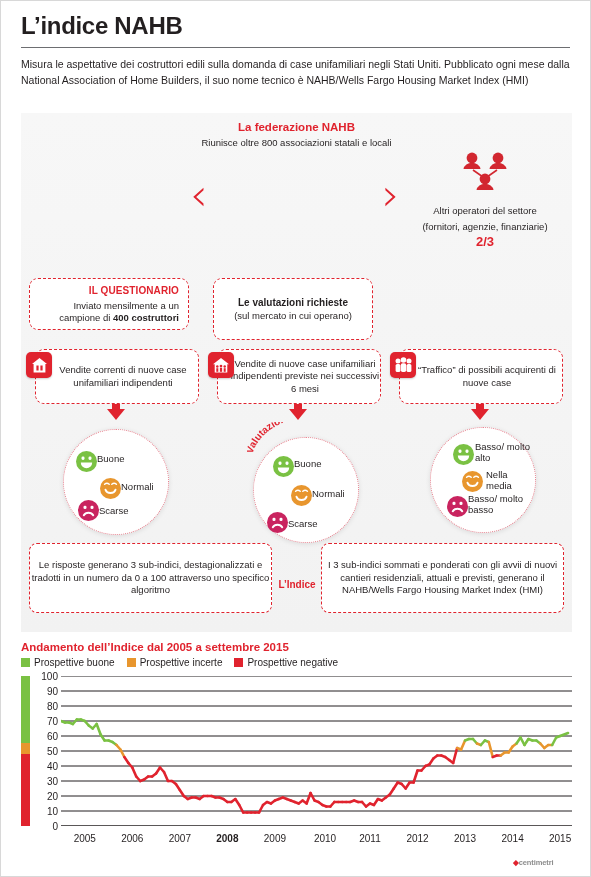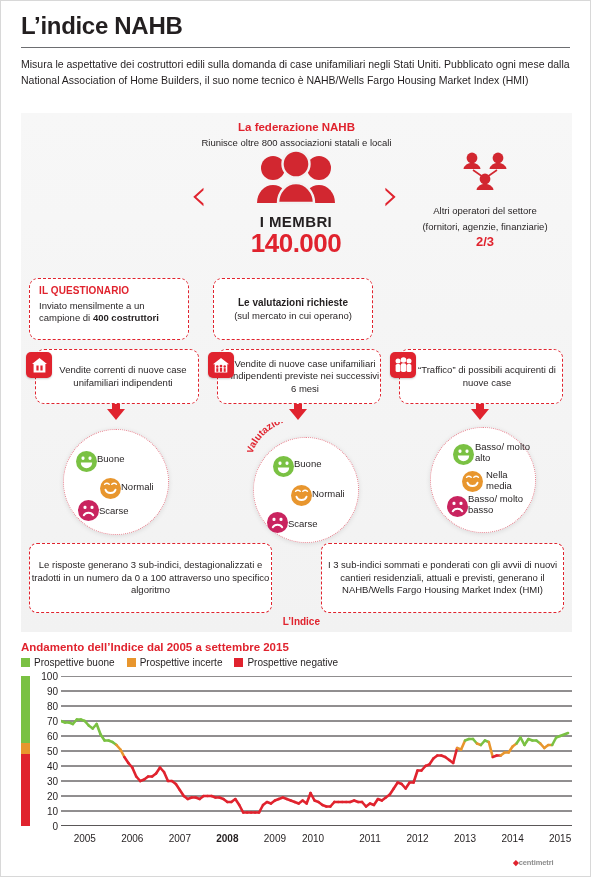--- a/index.html
+++ b/index.html
@@ -57,21 +57,21 @@
   
   .right-block { position: absolute; left: 378px; top: 38px; width: 172px; text-align: center; }
   .right-lab { font-size: 9.5px; line-height: 1.25; margin-top: 4px; }
   .right-frac { font-size: 13px; font-weight: bold; color: #e0232e; margin-top: 1px; }
 
   
   .dbox {
     position: absolute; background: #fff; border: 1.3px dashed #e0232e;
     border-radius: 9px; text-align: center;
   }
-  .qst { left: 8px; top: 165px; width: 160px; height: 62px; text-align: left; padding: 6px 9px; }
+  .qst { left: 8px; top: 165px; width: 160px; height: 52px; text-align: right; padding: 6px 9px; }
   .qst-t { color: #e0232e; font-weight: bold; font-size: 10px; letter-spacing:.1px;}
   .qst-b { font-size: 9.5px; line-height: 1.3; margin-top: 4px; }
   .qst-b b { font-weight: bold; }
 
   .val { left: 192px; top: 165px; width: 160px; height: 62px;
          display:flex; flex-direction:column; align-items:center; justify-content:center; }
   .val-t { font-size: 10px; font-weight: bold; }
   .val-b { font-size: 9.5px; margin-top: 2px; }
 
   .cat { top: 236px; width: 164px; height: 55px;
@@ -108,22 +108,22 @@
   .vp-text { position: absolute; left: 226px; top: 309px; width: 118px; height: 40px; }
   .vp-text svg text { font-size: 10px; font-weight: bold; fill: #e0232e; font-family: "Liberation Sans", sans-serif;}
 
   
   .res { position: absolute; top: 430px; height: 70px; background:#fff;
          border: 1.3px dashed #e0232e; border-radius: 8px;
          display:flex; align-items:center; justify-content:center; text-align:center;}
   .resL { left: 8px; width: 243px; }
   .resR { left: 300px; width: 243px; }
   .res-txt { font-size: 9.5px; line-height: 1.35; }
-  .lindice { position: absolute; left: 253px; top: 466px; width: 46px; text-align:right;
-             font-size: 10px; font-weight: bold; color: #e0232e; margin-top: 37px; }
+  .lindice { position: absolute; left: 253px; top: 466px; width: 46px; text-align:center;
+             font-size: 10px; font-weight: bold; color: #e0232e; }
 
   
   .chart-title { position: absolute; left: 20px; top: 640px; font-size: 11.5px;
                  font-weight: bold; color: #e0232e; }
   .legend { position: absolute; left: 20px; top: 656px; display: flex; gap: 12px; }
   .lg { display: flex; align-items: center; gap: 4px; font-size: 10px; }
   .lg-sw { width: 9px; height: 9px; display:inline-block; }
 
   .chart { position: absolute; left: 20px; top: 672px; width: 551px; height: 190px; }
   .gradbar { position: absolute; left: 0px; top: 3px; width: 9px; height: 150px; }
@@ -149,34 +149,20 @@
 
   <div class="panel">
 
     <div class="fed-title">La federazione NAHB</div>
     <div class="fed-sub">Riunisce oltre 800 associazioni statali e locali</div>
 
 
     <div class="chev l">‹</div>
     <div class="chev r">›</div>
 
-    <div class="members">
-      <span>
-        <svg width="86" height="56" viewBox="0 0 86 56">
-          <circle cx="20" cy="17" r="12" fill="#d22730"></circle>
-          <path d="M4 52 a16 18 0 0 1 32 0 z" fill="#d22730"></path>
-          <circle cx="66" cy="17" r="12" fill="#d22730"></circle>
-          <path d="M50 52 a16 18 0 0 1 32 0 z" fill="#d22730"></path>
-          <circle cx="43" cy="13" r="13.5" fill="#d22730" stroke="#f2f2f2" stroke-width="2.4"></circle>
-          <path d="M25 52 a18 20 0 0 1 36 0 z" fill="#d22730" stroke="#f2f2f2" stroke-width="2.4"></path>
-        </svg>
-      </span>
-      <div class="members-label">I MEMBRI</div>
-      <div class="members-number">140.000</div>
-    </div>
 
     <div class="right-block">
       <span>
         <svg width="52" height="46" viewBox="0 0 52 46">
           <circle cx="13" cy="7" r="5.4" fill="#d22730"></circle>
           <path d="M4.5 18 a8.6 7.4 0 0 1 17 0 z" fill="#d22730"></path>
           <circle cx="39" cy="7" r="5.4" fill="#d22730"></circle>
           <path d="M30.5 18 a8.6 7.4 0 0 1 17 0 z" fill="#d22730"></path>
           <circle cx="26" cy="28" r="5.4" fill="#d22730"></circle>
           <path d="M17.5 39 a8.6 7.4 0 0 1 17 0 z" fill="#d22730"></path>
@@ -515,21 +501,21 @@
           <line x1="495.1708837209262" y1="61.5" x2="499.1162790697674" y2="60" stroke="#7ac143" stroke-width="2.6" stroke-linecap="round"></line>
           <line x1="499.1162790697674" y1="60" x2="507.0546046511588" y2="57" stroke="#7ac143" stroke-width="2.6" stroke-linecap="round"></line>
         </svg>
     </div>
     <div class="xaxis" id="xaxis">
         <div class="xlab" style="left: 23.7674px; top: 4px;">2005</div>
         <div class="xlab" style="left: 71.3023px; top: 4px;">2006</div>
         <div class="xlab" style="left: 118.837px; top: 4px;">2007</div>
         <div class="xlab" style="left: 166.372px; top: 4px; font-weight: bold;">2008</div>
         <div class="xlab" style="left: 213.907px; top: 4px;">2009</div>
-        <div class="xlab" style="left: 252px; top: 4px;">2010</div>
+        <div class="xlab" style="left: 264px; top: 4px;">2010</div>
         <div class="xlab" style="left: 308.977px; top: 4px;">2011</div>
         <div class="xlab" style="left: 356.512px; top: 4px;">2012</div>
         <div class="xlab" style="left: 404.047px; top: 4px;">2013</div>
         <div class="xlab" style="left: 451.581px; top: 4px;">2014</div>
         <div class="xlab" style="left: 499.116px; top: 4px;">2015</div>
       </div>
   </div>
 
   <div class="credit"><span class="dot">◆</span><span>centimetri</span></div>
 </div>

